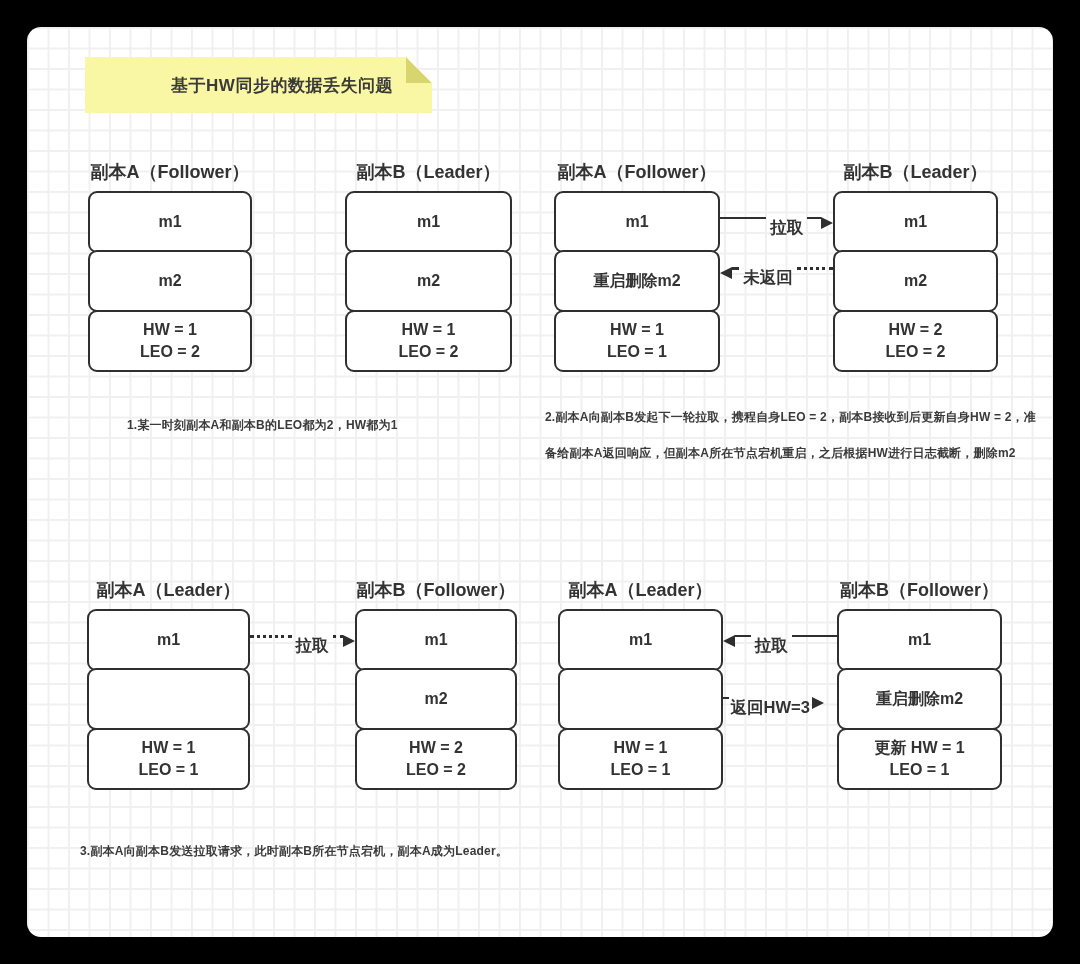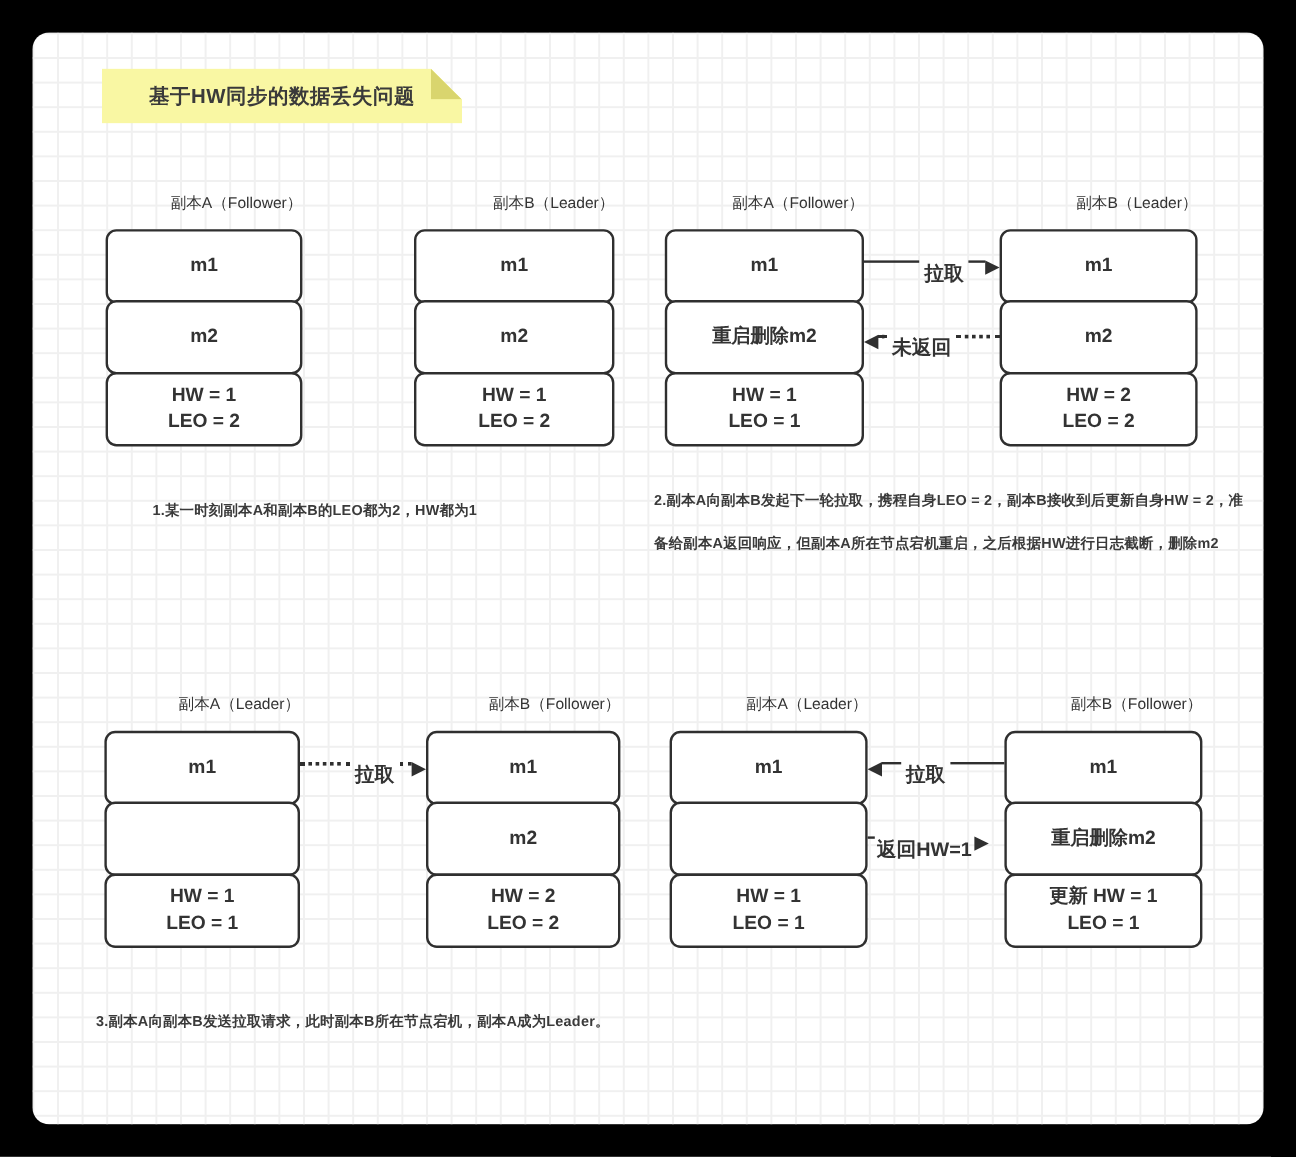--- a/index.html
+++ b/index.html
@@ -10,34 +10,34 @@
   }
   .canvas{
     position:absolute;left:27px;top:27px;width:1026px;height:910px;
     background-color:#fff;border-radius:14px;overflow:hidden;
     background-image:
       linear-gradient(#f0f0f0 1.5px, transparent 1.5px),
       linear-gradient(90deg, #f0f0f0 1.5px, transparent 1.5px);
     background-size:20.5px 20.5px;
   }
   .sticky{
-    position:absolute;left:58px;top:30px;width:300px;height:46px;
+    position:absolute;left:58px;top:30px;width:300px;height:56px;
     background:#f9f7a3;
     clip-path:polygon(0 0, calc(100% - 26px) 0, 100% 26px, 100% 100%, 0 100%);
-    display:flex;align-items:center;justify-content:center;
+    display:flex;align-items:center;justify-content:center;padding-left:47px;
   }
   .sticky-fold{
     position:absolute;top:0;right:0;width:26px;height:26px;background:#d9d56e;
     clip-path:polygon(0 0, 100% 100%, 0 100%);
   }
   .sticky-text{font-size:17px;font-weight:700;color:#3a3a3a;letter-spacing:.5px;}
   .rep{position:absolute;}
   .rep-h{
-    height:26px;margin-bottom:7px;text-align:right;white-space:nowrap;
-    font-size:13px;font-weight:400;color:#333;
+    height:26px;margin-bottom:7px;text-align:center;white-space:nowrap;
+    font-size:18px;font-weight:700;color:#333;
   }
   .row{
     box-sizing:border-box;height:62px;margin-top:-2.5px;
     background:#fff;border:2.5px solid #2f2f2f;border-radius:9px;
     display:flex;flex-direction:column;align-items:center;justify-content:center;
     font-size:16px;font-weight:600;color:#333;line-height:22px;text-align:center;
   }
   .row:first-child{margin-top:0;}
   .arrow{position:absolute;display:flex;align-items:flex-start;height:14px;}
   .aline{flex:1;height:0;border-top:2.5px solid #2f2f2f;}
@@ -115,21 +115,21 @@
       <span>HW = 2</span>
       <span>LEO = 2</span>
     </div>
   </div>
   <div class="arrow" style="left:693px;top:190px;width:113px">
     <span class="aline"></span>
     <span class="alabel">拉取</span>
     <span class="aline" style="flex:.3"></span>
     <span class="ahead-r"></span>
   </div>
-  <div class="arrow" style="left:693px;top:252px;width:113px">
+  <div class="arrow" style="left:693px;top:240px;width:113px">
     <span class="ahead-l"></span>
     <span class="aline dotted" style="flex:.2"></span>
     <span class="alabel">未返回</span>
     <span class="aline dotted"></span>
   </div>
   <div class="note" style="left:518px;top:372px;width:492px">2.副本A向副本B发起下一轮拉取，携程自身LEO = 2，副本B接收到后更新自身HW = 2，准备给副本A返回响应，但副本A所在节点宕机重启，之后根据HW进行日志截断，删除m2</div>
 
   <div class="rep" style="left:60px;top:551px;width:163px">
     <div class="rep-h">副本A（Leader）</div>
     <div class="row">
@@ -191,17 +191,17 @@
     </div>
   </div>
   <div class="arrow" style="left:696px;top:608px;width:114px">
     <span class="ahead-l"></span>
     <span class="aline" style="flex:.35"></span>
     <span class="alabel">拉取</span>
     <span class="aline"></span>
   </div>
   <div class="arrow" style="left:696px;top:670px;width:114px">
     <span class="aline" style="flex:.3"></span>
-    <span class="alabel" style="margin:0 2px;">返回HW=1</span>
+    <span class="alabel" style="margin:0 2px;">返回HW=3</span>
     <span class="ahead-r"></span>
   </div>
 
 </div>
 
 </body></html>

